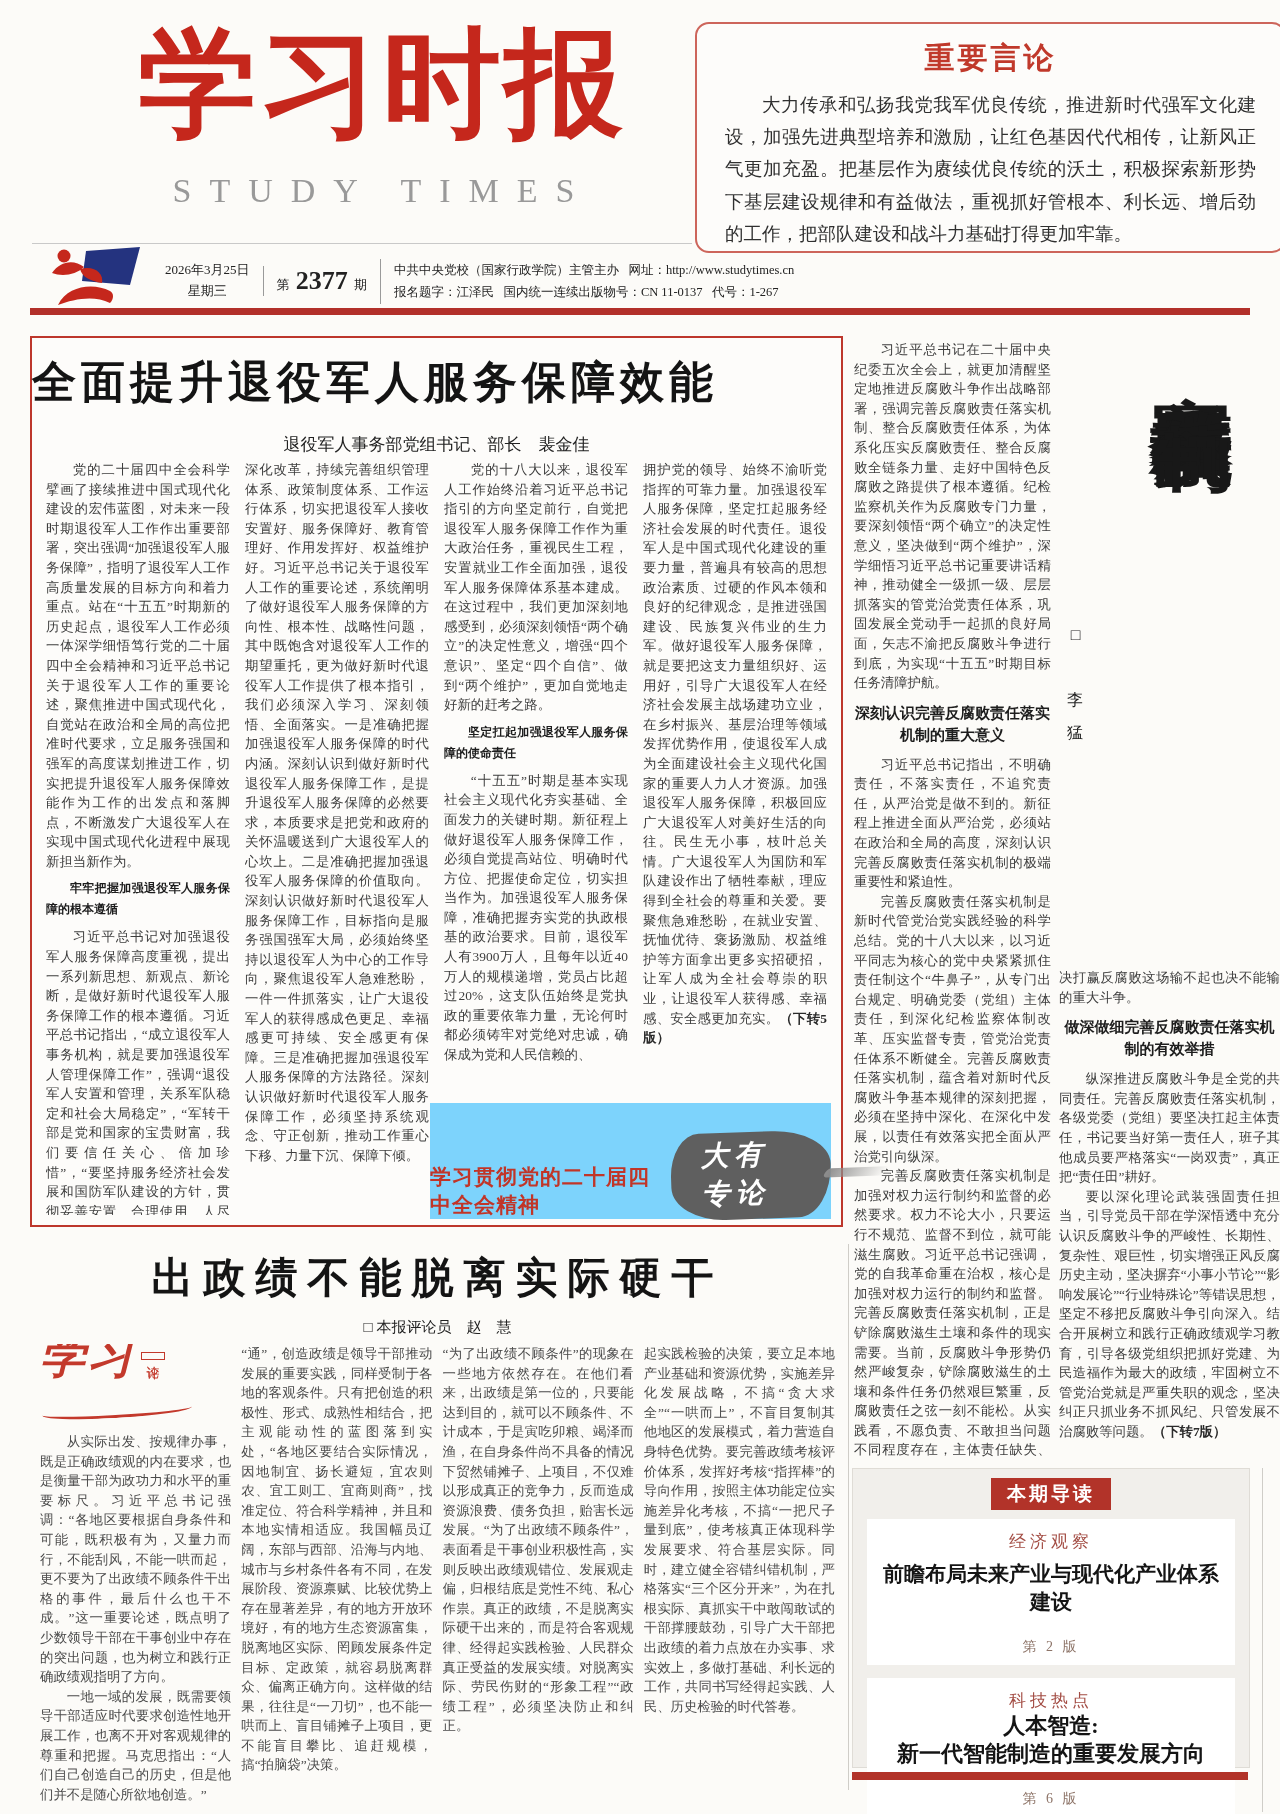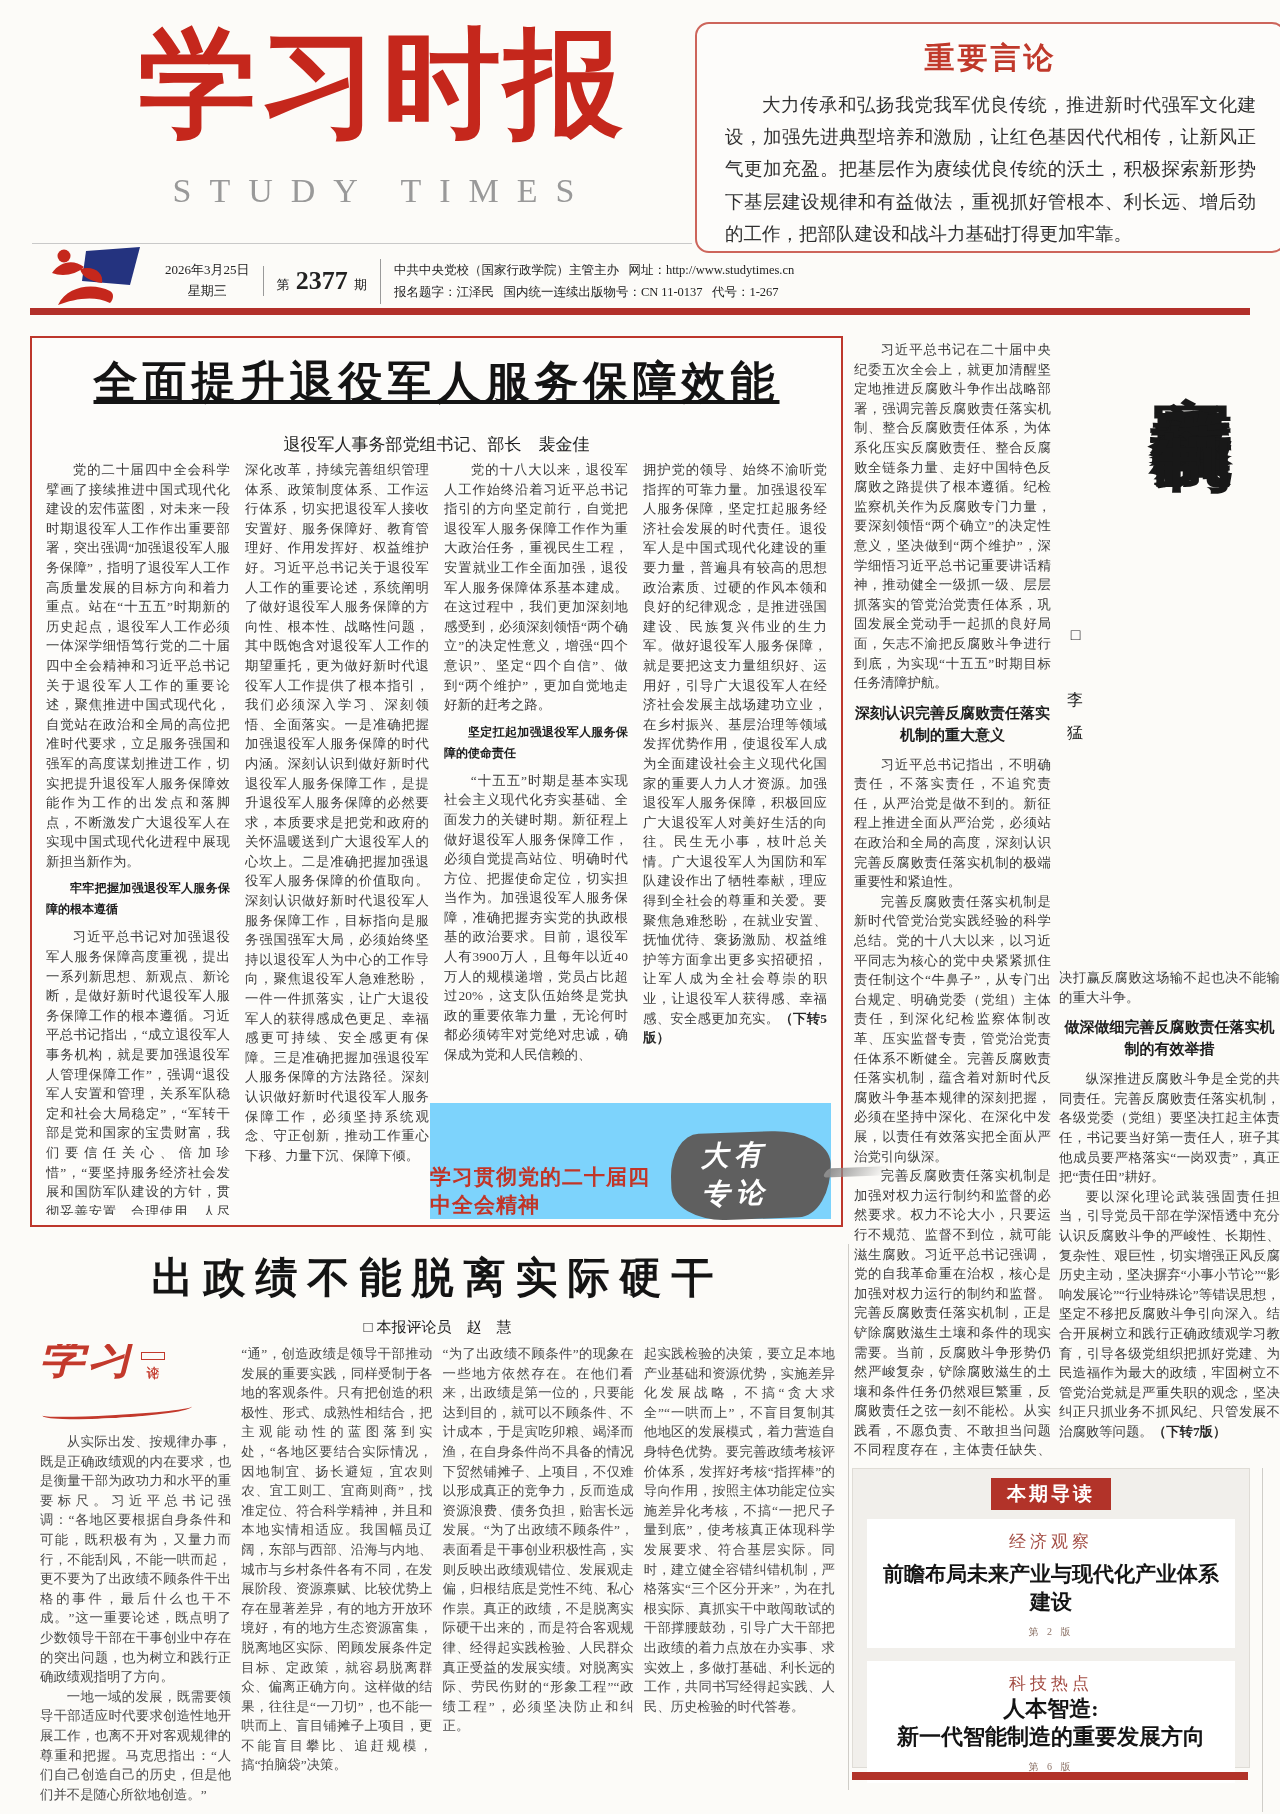--- a/index.html
+++ b/index.html
@@ -37,22 +37,22 @@
   .coltext p{text-indent:2em;}
   .noindent{text-indent:0 !important;}
   .subhead{font-family:"Liberation Sans","DejaVu Sans",sans-serif;font-weight:700;
     font-size:12px;line-height:21px;color:#1d1d1d;margin:7px 0;}
   .subhead-c{font-weight:700;font-size:15px;line-height:22px;text-align:center;
     color:#1d1d1d;margin:9px 0;text-indent:0 !important;}
   .turnref{font-weight:700;color:#2a2a2a;}
   
   .lead{position:absolute;left:30px;top:336px;width:813px;height:891px;
     border:2px solid #bd372c;background:#fdfcfa;}
-  .lead-hl{margin-top:15px;text-align:center;font-size:44px;font-weight:900;
-    letter-spacing:5px;color:#141414;text-decoration:underline;}
+  .lead-hl{margin-top:15px;font-size:44px;font-weight:900;
+    letter-spacing:5px;color:#141414;}
   .lead-by{margin-top:21px;text-align:center;font-size:17px;color:#222;}
   .lead-cols{position:absolute;left:14px;right:14px;top:122px;bottom:10px;display:flex;gap:15px;}
   .lead-col{flex:1 1 0;overflow:hidden;color:#3d3d3d;}
   .lead-col.short{height:640px;}
   .promo{position:absolute;left:398px;top:765px;width:401px;height:116px;background:#7dd3fc;
     display:flex;flex-direction:row;align-items:flex-end;justify-content:flex-start;padding-top:4px;}
   .promo-line{color:#c13528;font-weight:800;font-size:21px;letter-spacing:1px;
     font-family:"Liberation Sans","DejaVu Sans",sans-serif;}
   .brush{position:relative;display:inline-block;margin-top:10px;background:#5f5f5f;color:#fff;
     font-size:28px;font-weight:700;font-style:italic;letter-spacing:6px;padding:4px 30px 7px;
@@ -88,21 +88,21 @@
     background:#f1efeb;border:1px solid #dfdcd6;}
   .guide-label{width:fit-content;margin:9px auto 9px;background:#b23329;color:#fff;
     font-family:"Liberation Sans","DejaVu Sans",sans-serif;font-weight:700;font-size:19px;
     padding:3px 16px;letter-spacing:3px;}
   .guide-inner{margin:0 14px;}
   .guide-entry{background:#fff;text-align:center;padding:11px 6px 9px;}
   .guide-entry + .guide-entry{margin-top:13px;}
   .g-sect{color:#a34d44;font-size:17px;letter-spacing:4px;}
   .g-title{font-size:21px;font-weight:900;color:#141414;margin-top:7px;line-height:1.35;}
   .g-title2{font-size:22px;font-weight:900;color:#141414;line-height:1.3;}
-  .g-page{font-size:10px;color:#8d7468;margin-top:8px;letter-spacing:3px;}
+  .g-page{font-size:14px;color:#8d7468;margin-top:21px;letter-spacing:3px;}
   .guide-rule{position:absolute;left:852px;top:1772px;width:396px;height:8px;background:#b23329;}
   .vsep1{position:absolute;left:848px;top:1244px;width:1px;height:546px;background:#cfcdc8;}
   .vsep2{position:absolute;left:1262px;top:1468px;width:1px;height:344px;background:#cfcdc8;}
 </style>
 </head>
 <body>
 
 <div class="page">
 
   <div class="mast-title">学习时报</div>

